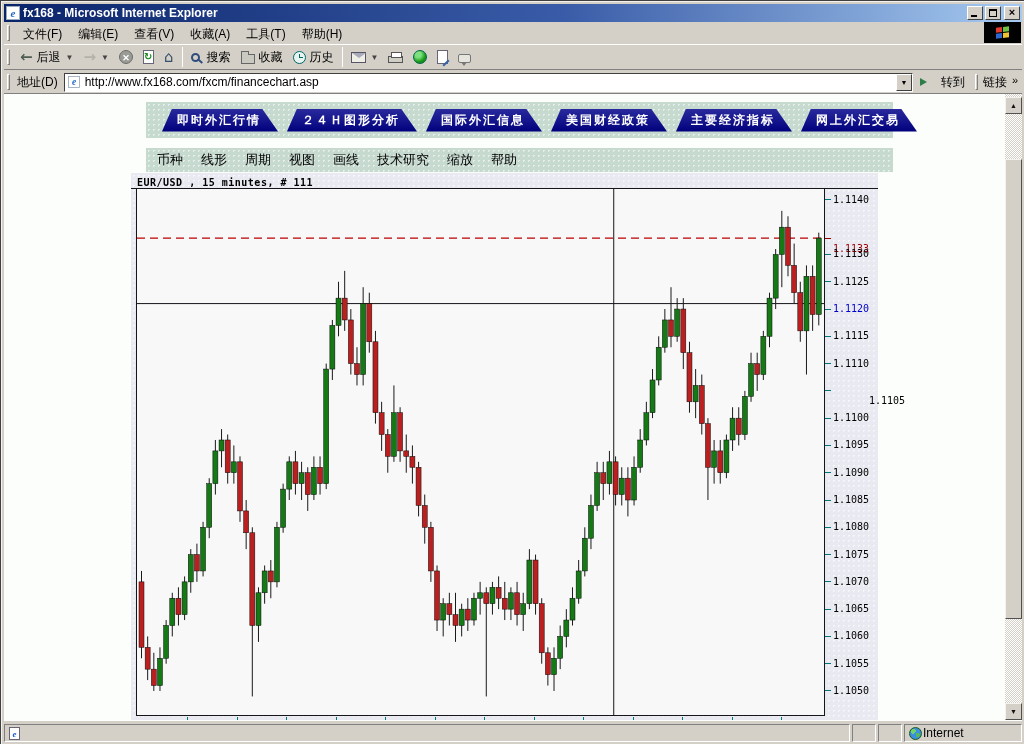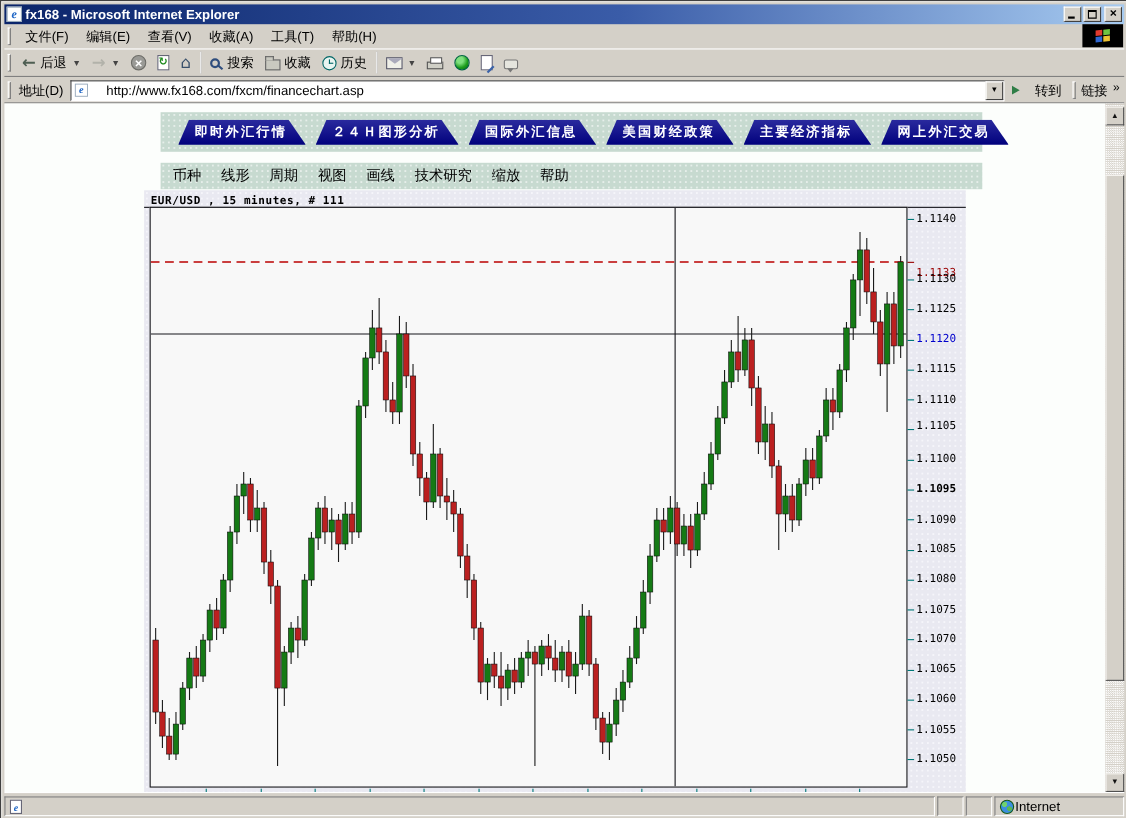--- a/index.html
+++ b/index.html
@@ -64,21 +64,21 @@
   .i-edit{width:11px;height:14px;background:#fff;border:1px solid #667;position:relative;}
   .i-edit::after{content:"";position:absolute;right:-3px;bottom:-1px;width:8px;height:2px;background:#3a62a8;transform:rotate(-45deg);}
   .i-discuss{width:13px;height:9px;background:#e5e5de;border:1px solid #777;border-radius:2px;position:relative;margin-top:3px;}
   .i-discuss::after{content:"";position:absolute;left:2px;bottom:-4px;border-left:3px solid transparent;border-right:3px solid transparent;border-top:4px solid #777;}
 
   
   .addr{position:absolute;left:3px;top:70px;right:3px;height:23px;display:flex;align-items:center;border-bottom:1px solid #808080;}
   .addr-label{font-size:12px;margin:0 6px 0 2px;}
   .addr-input{flex:1;height:19px;background:#fff;border:1px solid;border-color:#404040 #fff #fff #404040;
     display:flex;align-items:center;padding-left:2px;position:relative;}
-  .addr-url{font-size:12px;margin-left:16px;white-space:nowrap;}
+  .addr-url{font-size:12px;margin-left:4px;white-space:nowrap;}
   .addr-drop{width:16px;height:17px;background:#d4d0c8;border:1px solid;border-color:#fff #404040 #404040 #fff;
     margin-left:auto;text-align:center;font-size:7px;line-height:16px;color:#000;}
   .go-btn{display:flex;align-items:center;gap:14px;font-size:12px;padding:0 7px;height:21px;}
   .go-arrow{width:0;height:0;border-left:7px solid #2e7d46;border-top:4px solid transparent;border-bottom:4px solid transparent;}
   .links-area{display:flex;align-items:flex-start;font-size:12px;padding-right:4px;}
   .links-chevron{font-size:11px;margin-left:5px;}
 
   
   .content{position:absolute;left:3px;top:93px;width:1001px;height:626px;background:#fcfefc;overflow:hidden;}
   .band{position:absolute;left:142px;width:747px;background:#c7dad0;
@@ -514,25 +514,25 @@
           <div class="y-ticklabel" style="top: 59.4772px;">1.1130</div>
           <div class="y-tickline" style="top: 92.2593px;"></div>
           <div class="y-ticklabel" style="top: 86.7593px;">1.1125</div>
           <div class="y-tickline" style="top: 119.541px;"></div>
           <div class="y-ticklabel" style="top: 114.041px; color: rgb(0, 0, 204);">1.1120</div>
           <div class="y-tickline" style="top: 146.824px;"></div>
           <div class="y-ticklabel" style="top: 141.324px;">1.1115</div>
           <div class="y-tickline" style="top: 174.106px;"></div>
           <div class="y-ticklabel" style="top: 168.606px;">1.1110</div>
           <div class="y-tickline" style="top: 201.388px;"></div>
-          <div class="y-ticklabel" style="top: 193px;">1.1105</div>
+          <div class="y-ticklabel" style="top: 206px; margin-left: 36px;">1.1105</div>
           <div class="y-tickline" style="top: 228.67px;"></div>
           <div class="y-ticklabel" style="top: 223.17px;">1.1100</div>
           <div class="y-tickline" style="top: 255.952px;"></div>
-          <div class="y-ticklabel" style="top: 250.452px; font-weight: bold;">1.1095</div>
+          <div class="y-ticklabel" style="top: 250.452px;">1.1095</div>
           <div class="y-tickline" style="top: 283.234px;"></div>
           <div class="y-ticklabel" style="top: 277.734px;">1.1090</div>
           <div class="y-tickline" style="top: 310.517px;"></div>
           <div class="y-ticklabel" style="top: 305.017px;">1.1085</div>
           <div class="y-tickline" style="top: 337.799px;"></div>
           <div class="y-ticklabel" style="top: 332.299px;">1.1080</div>
           <div class="y-tickline" style="top: 365.081px;"></div>
           <div class="y-ticklabel" style="top: 359.581px;">1.1075</div>
           <div class="y-tickline" style="top: 392.363px;"></div>
           <div class="y-ticklabel" style="top: 386.863px;">1.1070</div>

